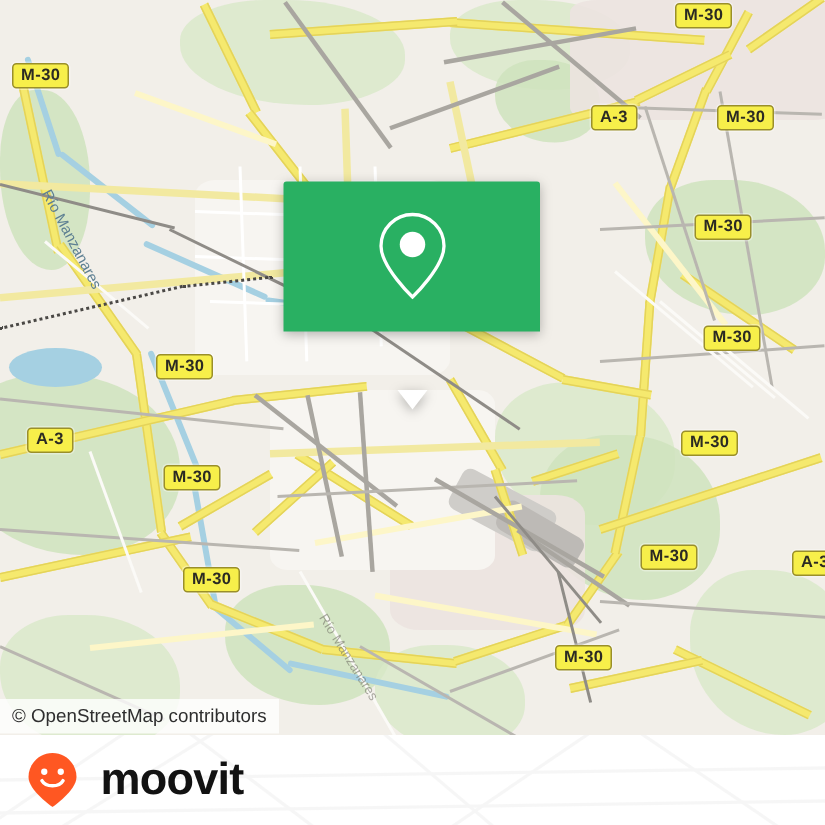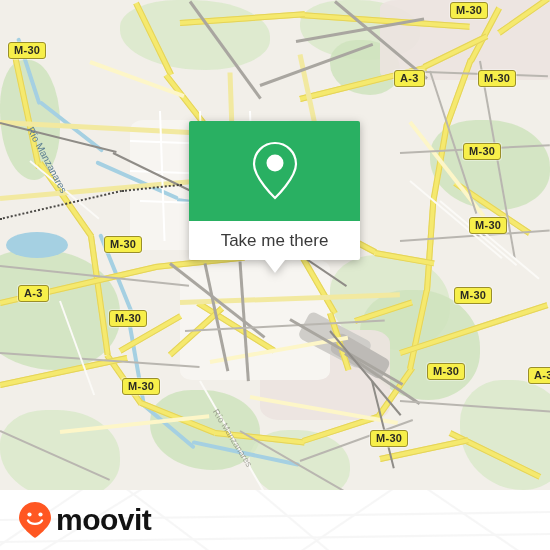--- a/index.html
+++ b/index.html
@@ -108,21 +108,21 @@
     overflow:hidden;
   }
   #footer-watermark{
     position:absolute;left:0;top:0;width:550px;height:60px;
     opacity:.07;pointer-events:none;
   }
   #footer-title{
     position:relative;z-index:2;
     color:#3b3b3b;font-size:16px;white-space:nowrap;
   }
-  #brand{position:relative;z-index:2;display:flex;align-items:center;gap:4px;}
+  #brand{position:relative;z-index:2;display:flex;align-items:center;gap:15px;}
   #brand-word{
     color:#121212;font-size:30px;font-weight:bold;
     letter-spacing:-0.5px;line-height:30px;
   }
 </style>
 </head>
 <body>
 
 <div id="app">
 
@@ -271,24 +271,24 @@
     <div class="maplabel riverlabel" style="left:30px;top:122px;transform:rotate(62deg);">Río Manzanares</div>
     <div class="maplabel" style="left:215px;top:405px;transform:rotate(58deg);opacity:.55;">Río Manzanares</div>
 
     <div id="popup">
       <div id="popup-green">
         <svg width="50" height="62" viewBox="0 0 50 62">
           <path d="M25 3 C13.4 3 4 12.4 4 24 C4 38 25 58 25 58 C25 58 46 38 46 24 C46 12.4 36.6 3 25 3 Z" fill="none" stroke="#ffffff" stroke-width="2.2"></path>
           <circle cx="25" cy="23" r="8.5" fill="#ffffff"></circle>
         </svg>
       </div>
-      <div id="popup-label">Take me there</div>
       <div id="popup-tail"></div>
     </div>
 
+    <div id="attrib">© OpenStreetMap contributors</div>
   </div>
 
   <div id="footer">
     <svg id="footer-watermark" viewBox="0 0 550 60" preserveAspectRatio="none">
       <g stroke="#8d8d8d" stroke-width="2.2" fill="none">
         <path d="M-10 62 L90 -6"></path>
         <path d="M40 62 L150 -6"></path>
         <path d="M120 -6 L210 62"></path>
         <path d="M250 -6 L330 62"></path>
         <path d="M300 62 L400 -6"></path>

